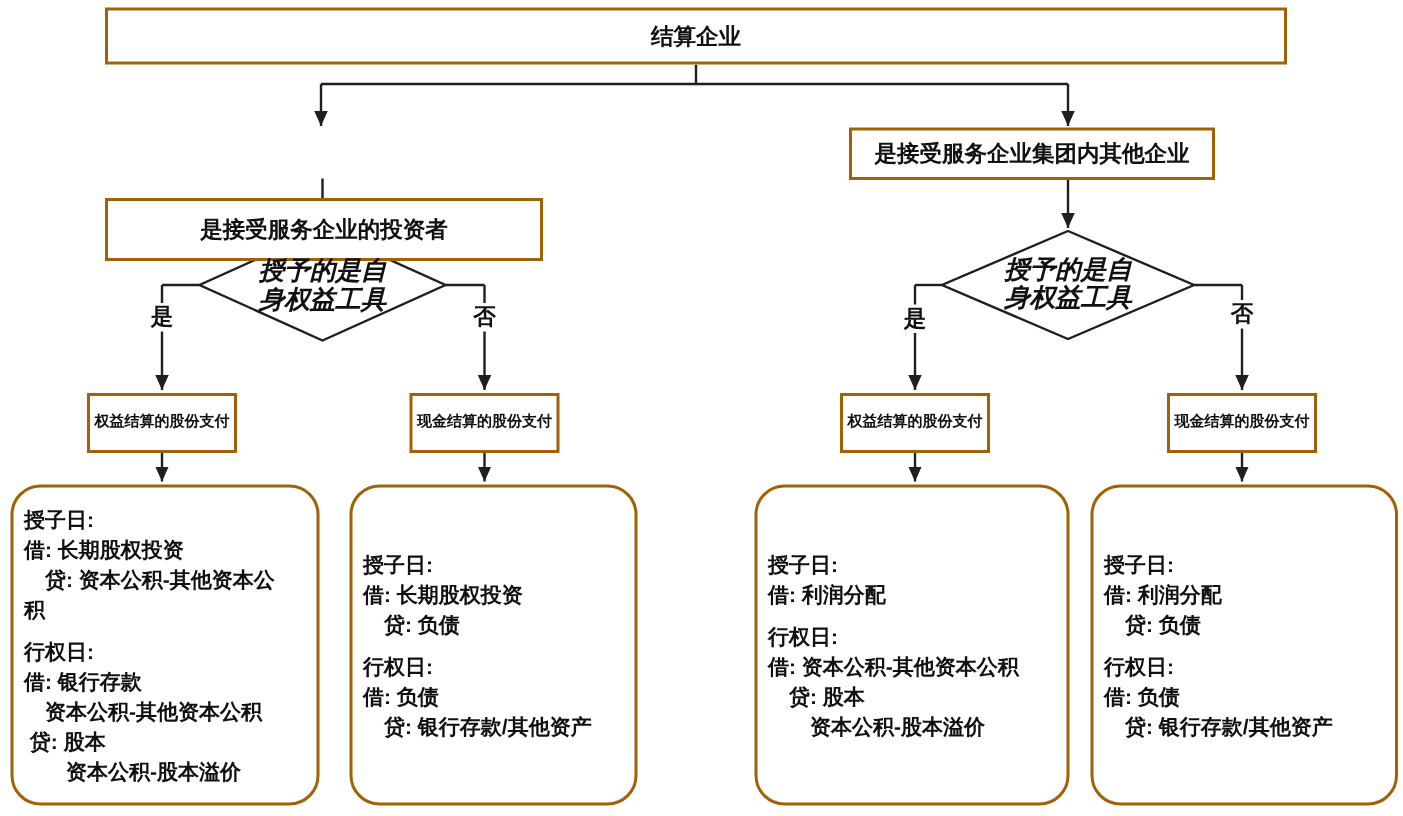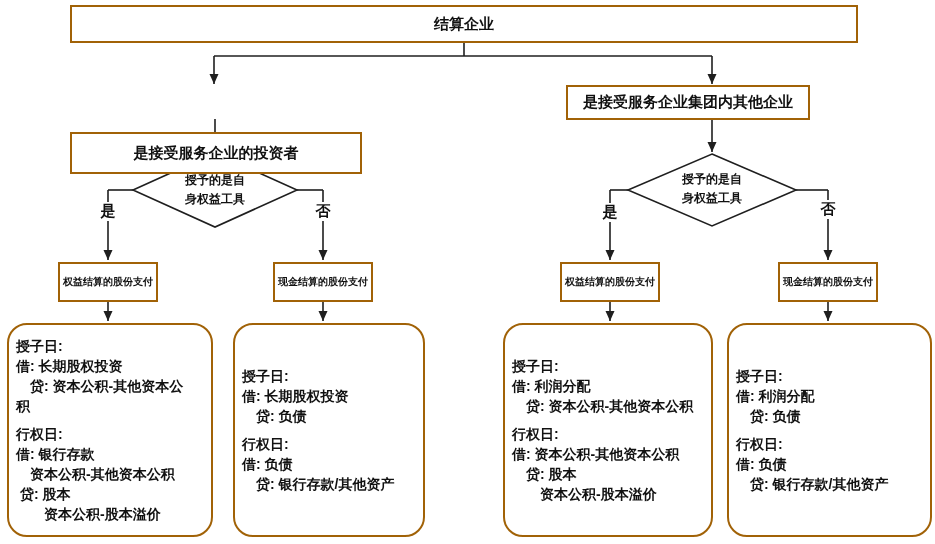--- a/index.html
+++ b/index.html
@@ -21,21 +21,21 @@
     flex-direction:column;
   }
   .entry-lines{
     display:flex;flex-direction:column;justify-content:center;height:100%;
     width:100%;padding:0 4px 0 7px;box-sizing:border-box;
   }
   .entry-line{font-size:14px;line-height:20px;white-space:pre;font-weight:600;text-align:left;}
   .entry-gap{height:8px;}
   .diamond-label{
     position:absolute;display:flex;flex-direction:column;align-items:center;justify-content:center;
-    font-size:12px;line-height:19px;font-weight:600;text-align:right;
+    font-size:17px;line-height:19px;font-weight:600;text-align:right;font-style:italic;
   }
   .branch-tag{
     position:absolute;width:20px;height:19px;background:#ffffff;
     display:flex;align-items:center;justify-content:center;
     font-size:15px;font-weight:600;
   }
 </style>
 </head>
 <body>
 
@@ -151,21 +151,20 @@
       <div class="entry-line">行权日:</div>
       <div class="entry-line">借: 负债</div>
       <div class="entry-line">　贷: 银行存款/其他资产</div>
     </div>
   </div>
 
   <div class="node round-box" style="left:503px;top:323px;width:210px;height:214px;">
     <div class="entry-lines">
       <div class="entry-line">授子日:</div>
       <div class="entry-line">借: 利润分配</div>
-      <div class="entry-line">　贷: 资本公积-其他资本公积</div>
       <div class="entry-gap"></div>
       <div class="entry-line">行权日:</div>
       <div class="entry-line">借: 资本公积-其他资本公积</div>
       <div class="entry-line">　贷: 股本</div>
       <div class="entry-line">　　资本公积-股本溢价</div>
     </div>
   </div>
 
   <div class="node round-box" style="left:727px;top:323px;width:205px;height:214px;">
     <div class="entry-lines">

